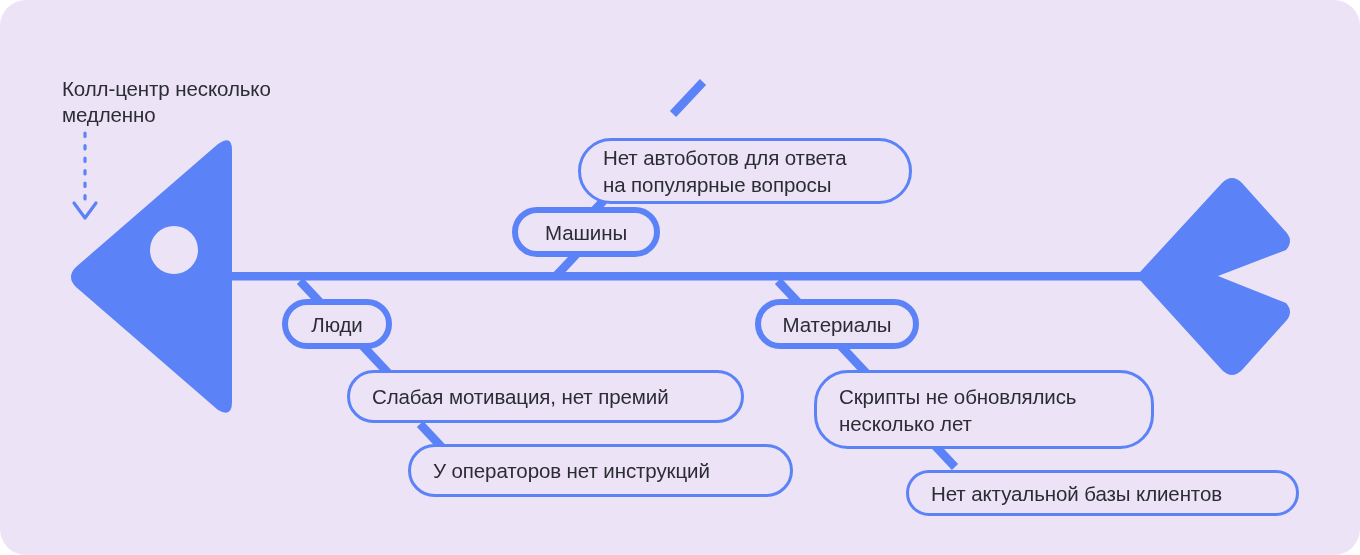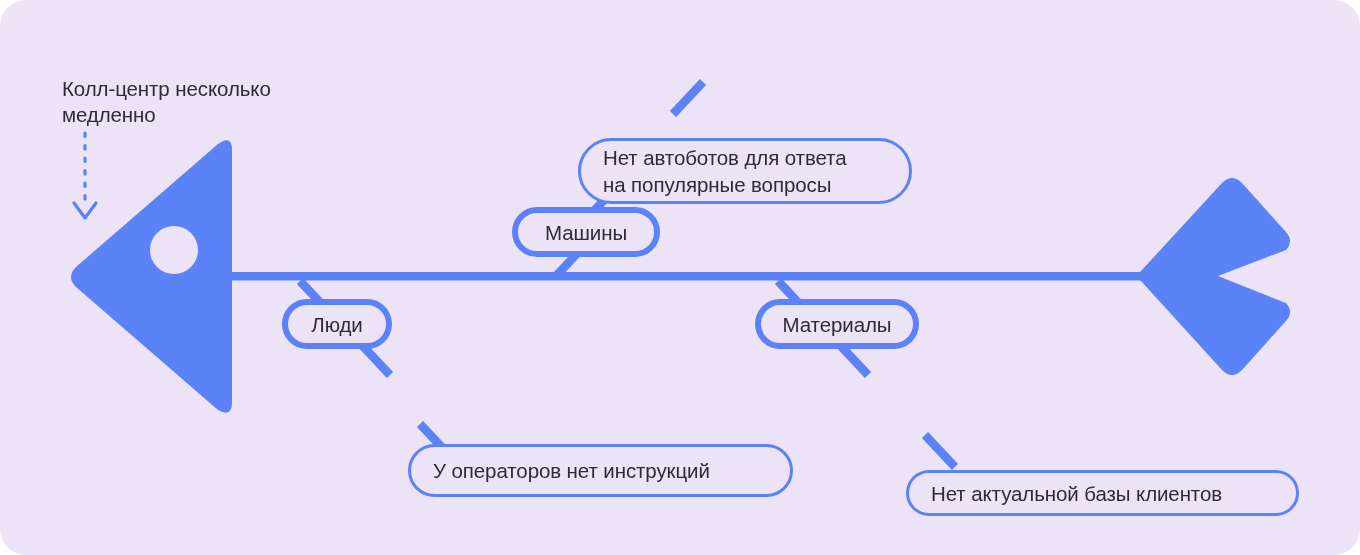--- a/index.html
+++ b/index.html
@@ -150,27 +150,34 @@
   </div>
 
   <div class="pill category" style="left:282px; top:299px; width:110px; height:50px;">
     <span class="pill-text">Люди</span>
   </div>
 
   <div class="pill category" style="left:512px; top:207px; width:148px; height:50px;">
     <span class="pill-text">Машины</span>
   </div>
 
+  <div class="pill detail" style="left:347px; top:370px; width:397px; height:53px;">
+    <span class="pill-text">Слабая мотивация, нет премий</span>
+  </div>
 
   <div class="pill category" style="left:755px; top:299px; width:164px; height:50px;">
     <span class="pill-text">Материалы</span>
   </div>
 
   <div class="pill detail" style="left:408px; top:444px; width:385px; height:53px;">
     <span class="pill-text">У операторов нет инструкций</span>
   </div>
 
+  <div class="pill detail two-line" style="left:814px; top:370px; width:340px; height:79px;">
+    <span class="pill-text">Скрипты не обновлялись
+несколько лет</span>
+  </div>
 
   <div class="pill detail" style="left:906px; top:470px; width:393px; height:46px;">
     <span class="pill-text">Нет актуальной базы клиентов</span>
   </div>
 
 </div>
 
 </body></html>

